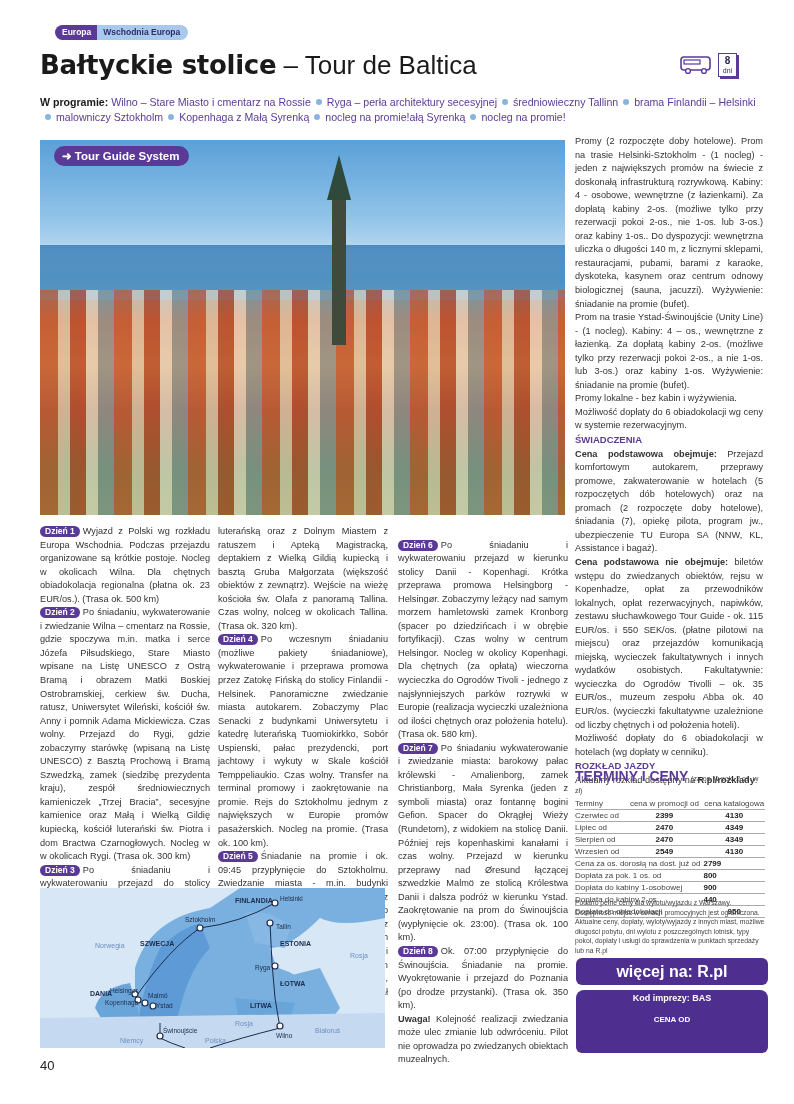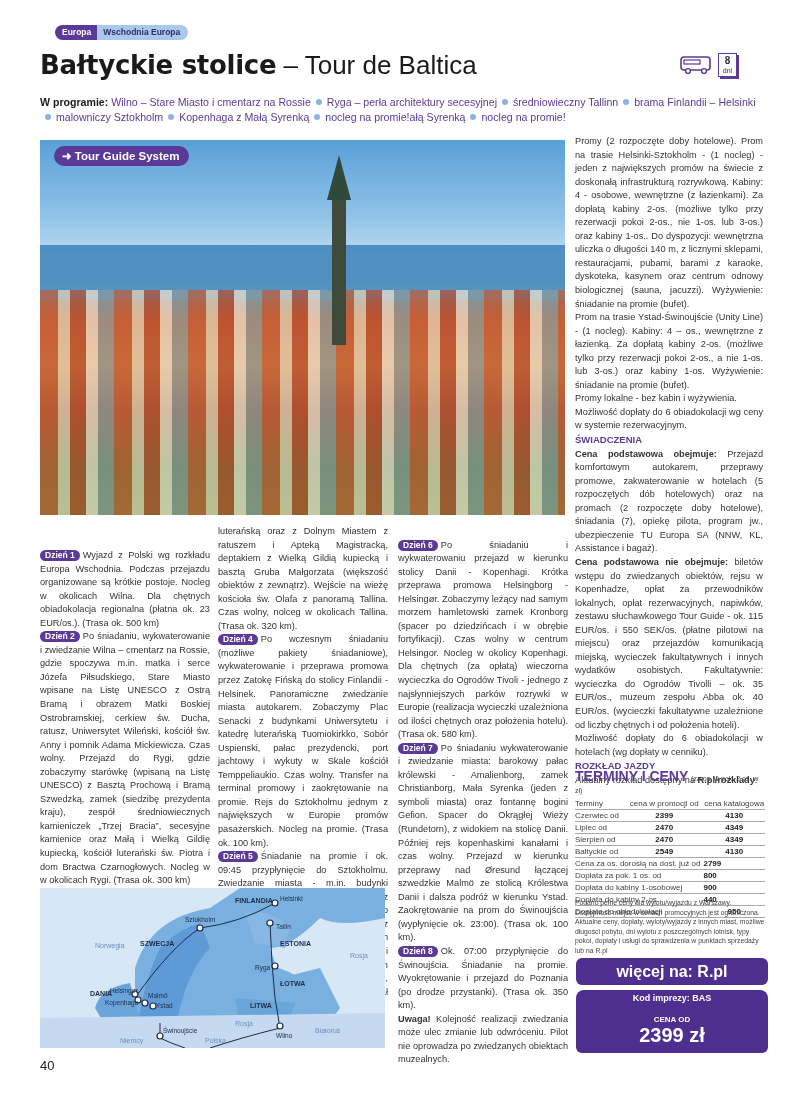--- a/index.html
+++ b/index.html
@@ -16,21 +16,21 @@
   .program { position: absolute; left: 40px; top: 95px; width: 720px; font-size: 10.6px; line-height: 15px; color: #5b3a97; }
   .program b { color: #1a1a1a; }
   .dot { display: inline-block; width: 6px; height: 6px; border-radius: 50%; background: #8ab4e0; margin: 0 5px 1px 5px; }
   .photo { position: absolute; left: 40px; top: 140px; width: 525px; height: 375px; background: linear-gradient(180deg, #5aa0d8 0%, #8fc2e8 20%, #b9d8ef 30%, #4d8ab8 38%, #c86a3e 48%, #d48a4a 60%, #9a5a3a 72%, #4a7a3a 88%, #5a8a3a 100%); overflow: hidden; }
   .photo .river { position: absolute; left: 0; top: 105px; width: 525px; height: 55px; background: linear-gradient(180deg,#3b7fb8,#5c9bc8); opacity: .85; }
   .photo .city { position: absolute; left: 0; top: 150px; width: 525px; height: 225px; background: repeating-linear-gradient(90deg, #c45a32 0 18px, #e6d5b8 18px 30px, #b74a2a 30px 46px, #f0e6d2 46px 58px, #8a9a9a 58px 74px); opacity: .7; }
   .photo .tower { position: absolute; left: 292px; top: 55px; width: 14px; height: 150px; background: #3f4a3a; }
   .photo .tower:before { content:""; position:absolute; left:-5px; top:-40px; border-left:12px solid transparent; border-right:12px solid transparent; border-bottom:45px solid #2f4a3a; }
   .tgs { position: absolute; left: 54px; top: 146px; background: #5b3a97; color: #fff; font-size: 11.5px; font-weight: bold; padding: 3px 10px 3px 8px; border-radius: 10px; }
   .col { position: absolute; font-size: 9.2px; line-height: 13.55px; text-align: justify; color: #333; }
-  .c1 { left: 40px; top: 525px; width: 170px; margin-top: 24px; }
+  .c1 { left: 40px; top: 525px; width: 170px; }
   .c2 { left: 218px; top: 525px; width: 170px; }
   .c3 { left: 398px; top: 525px; width: 170px; }
   .c4 { left: 575px; top: 135px; width: 188px; }
   .day { display: inline-block; background: #5b3a97; color: #fff; font-weight: bold; font-size: 8.5px; padding: 0 5px; border-radius: 6px; line-height: 11px; margin-right: 3px; }
   .head { color: #5b3a97; font-weight: bold; font-size: 9.5px; }
   .map { position: absolute; left: 40px; top: 888px; width: 345px; height: 160px; background: #d7e7f6; overflow: hidden; }
   .pageno { position: absolute; left: 40px; top: 1058px; font-size: 13px; color: #222; }
   .prices { position: absolute; left: 575px; top: 768px; width: 190px; font-size: 8px; color: #444; }
   .prices .ptitle { font-size: 10px; font-weight: bold; color: #5b3a97; margin-bottom: 3px; }
   .prices .ptitle span { font-size: 7px; font-weight: normal; color: #444; }
@@ -132,21 +132,21 @@
           <td>Lipiec od</td>
           <td class="n">2470</td>
           <td class="n">4349</td>
         </tr>
     <tr>
           <td>Sierpień od</td>
           <td class="n">2470</td>
           <td class="n">4349</td>
         </tr>
     <tr>
-          <td>Bałtyckie od</td>
+          <td>Wrzesień od</td>
           <td class="n">2549</td>
           <td class="n">4130</td>
         </tr>
     <tr>
           <td colspan="2">Cena za os. dorosłą na dost. już od</td>
           <td class="n" style="text-align:left">2799</td>
         </tr>
     <tr>
           <td colspan="2">Dopłata za pok. 1 os. od</td>
           <td class="n" style="text-align:left">800</td>
@@ -165,21 +165,20 @@
         </tr>
   </tbody>
     </table>
 </div>
 <div class="note">Podano pełne ceny dla wylotu/wyjazdu z Warszawy. Dostępność miejsc w cenach promocyjnych jest ograniczona. Aktualne ceny, dopłaty, wyloty/wyjazdy z innych miast, możliwe długości pobytu, dni wylotu z poszczególnych lotnisk, typy pokoi, dopłaty i usługi do sprawdzenia w punktach sprzedaży lub na R.pl</div>
 
 <div class="btn-more">więcej na: R.pl</div>
 <div class="btn-code">Kod imprezy: BAS</div>
 <div class="pricebox">
   <div class="lbl">CENA OD</div>
-  <div class="val">2399 zł</div>
 </div>
 
 <div class="map">
   <svg width="345" height="160" viewBox="0 0 345 160">
     <path d="M95 160 L95 80 Q110 30 170 20 L200 0 L345 0 L345 30 Q300 40 280 30 Q250 60 230 60 L240 90 L280 80 L300 120 L270 160 Z" fill="#7ab0df"></path>
     <path d="M95 160 Q100 100 120 60 Q140 40 160 35 L170 60 Q150 80 140 120 L130 160 Z" fill="#5e9bd6"></path>
     <path d="M55 120 Q60 100 90 95 L100 130 L70 145 Z" fill="#6aa5da"></path>
     <path d="M205 25 Q230 20 250 40 L245 60 L215 55 Z" fill="#86b8e3"></path>
     <path d="M190 80 Q230 70 260 90 L255 115 L200 110 Z" fill="#7ab0df"></path>
     <path d="M195 110 L255 115 L245 145 L200 140 Z" fill="#6aa5da"></path>

